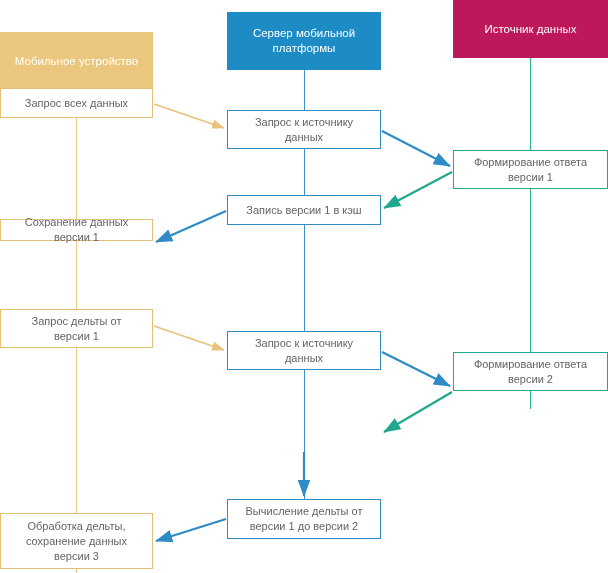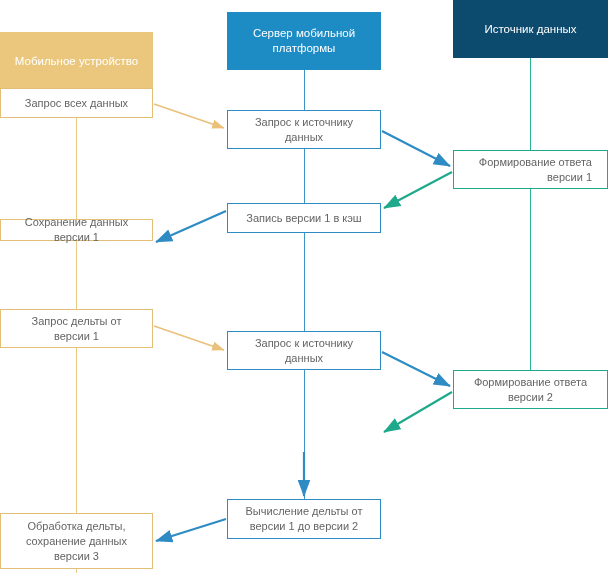--- a/index.html
+++ b/index.html
@@ -9,21 +9,21 @@
     overflow:hidden;position:relative;
   }
   #diagram{position:absolute;left:0;top:0;width:608px;height:573px;}
   .lane-header{
     position:absolute;display:flex;align-items:center;justify-content:center;
     text-align:center;color:#ffffff;font-size:11.5px;line-height:15px;
     box-sizing:border-box;padding:4px 8px;
   }
   .lane-mobile{background:#EBC77E;margin-top:32px;}
   .lane-server{background:#1D8BC4;}
-  .lane-source{background:#0c4a6e;}
+  .lane-source{background:#be185d;}
   .node{
     position:absolute;display:flex;align-items:center;justify-content:center;
     text-align:center;background:#ffffff;box-sizing:border-box;
     font-size:11px;line-height:15px;color:#646464;padding:3px 15px;
     border:1px solid #cccccc;
   }
   .node-mobile{border-color:#E3BE76;}
   .node-server{border-color:#2E8BC4;}
   .node-source{border-color:#1EA98C;}
   .lifeline{position:absolute;width:1px;}
@@ -84,41 +84,41 @@
   </svg>
 
   <div class="node node-mobile" style="left:0px;top:88px;width:153px;height:30px;">
     <span>Запрос всех данных</span>
   </div>
 
   <div class="node node-server" style="left:227px;top:110px;width:154px;height:39px;">
     <span>Запрос к источнику данных</span>
   </div>
 
-  <div class="node node-source" style="left:453px;top:150px;width:155px;height:39px;text-align:right;">
+  <div class="node node-source" style="left:453px;top:150px;width:155px;height:39px;">
     <span>Формирование ответа версии 1</span>
   </div>
 
-  <div class="node node-server" style="left:227px;top:195px;width:154px;height:30px;margin-top:8px;">
+  <div class="node node-server" style="left:227px;top:195px;width:154px;height:30px;">
     <span>Запись версии 1 в кэш</span>
   </div>
 
   <div class="node node-mobile" style="left:0px;top:219px;width:153px;height:22px;">
     <span>Сохранение данных версии 1</span>
   </div>
 
   <div class="node node-mobile" style="left:0px;top:309px;width:153px;height:39px;">
     <span>Запрос дельты от версии 1</span>
   </div>
 
   <div class="node node-server" style="left:227px;top:331px;width:154px;height:39px;">
     <span>Запрос к источнику данных</span>
   </div>
 
-  <div class="node node-source" style="left:453px;top:370px;width:155px;height:39px;justify-content:flex-end;">
+  <div class="node node-source" style="left:453px;top:352px;width:155px;height:39px;justify-content:flex-end;">
     <span>Формирование ответа версии 2</span>
   </div>
 
 
   <div class="node node-server" style="left:227px;top:499px;width:154px;height:40px;">
     <span>Вычисление дельты от версии 1 до версии 2</span>
   </div>
 
   <div class="node node-mobile" style="left:0px;top:513px;width:153px;height:56px;">
     <span>Обработка дельты, сохранение данных версии 3</span>

